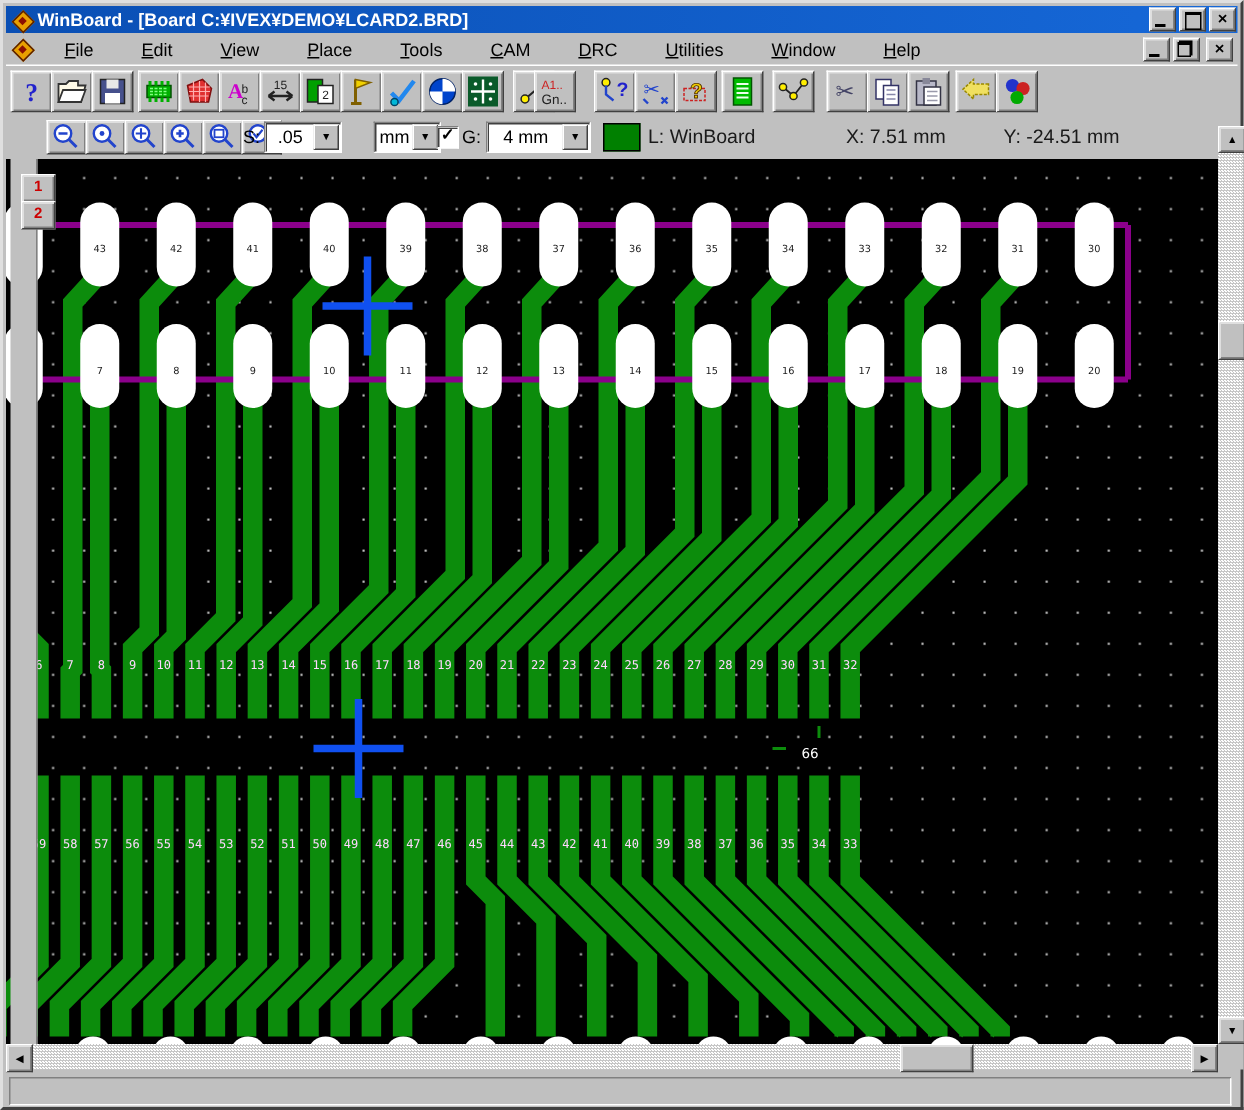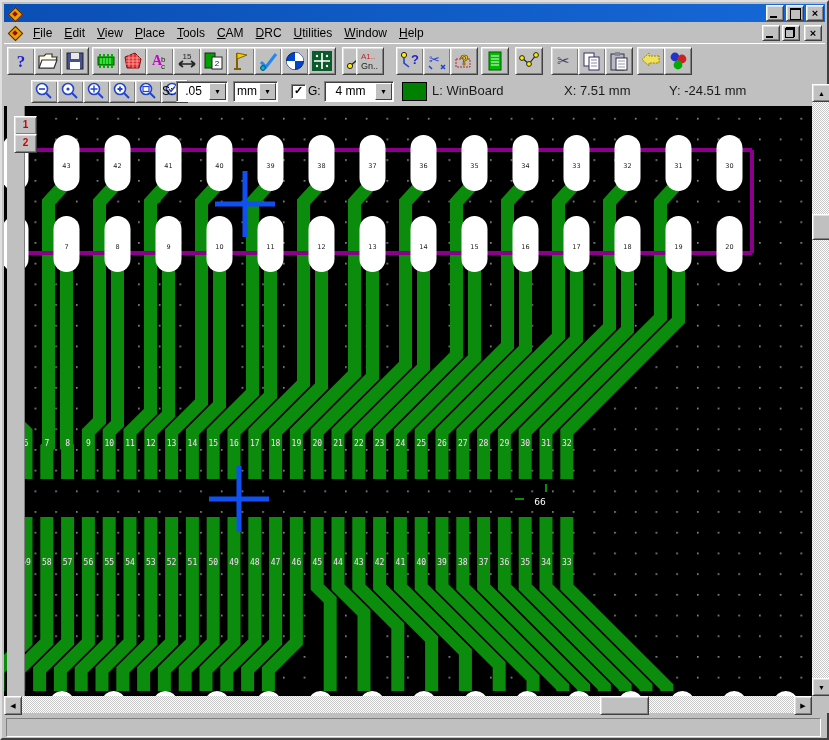--- a/index.html
+++ b/index.html
@@ -18,21 +18,21 @@
     box-shadow:inset 1px 1px #dfdfdf, inset -1px -1px #808080;position:relative;font-size:9px;
     display:flex;align-items:center;justify-content:center;color:#000;}
   .glyph-min{position:absolute;left:3px;bottom:2px;width:7px;height:2px;background:#000;}
   .glyph-max{position:absolute;left:3px;top:2px;width:9px;height:9px;border:1px solid #000;border-top-width:2px;}
   .glyph-restore{position:absolute;left:2px;top:1px;width:10px;height:11px;}
   .glyph-restore .r1{position:absolute;right:0;top:0;width:7px;height:7px;border:1px solid #000;border-top-width:2px;background:#c0c0c0;}
   .glyph-restore .r2{position:absolute;left:0;bottom:0;width:7px;height:7px;border:1px solid #000;border-top-width:2px;background:#c0c0c0;}
   .glyph-x{font-size:11px;font-weight:bold;line-height:10px;}
   .menubar{position:absolute;left:2px;top:21px;width:821px;height:19px;background:#c0c0c0;
     display:flex;align-items:center;}
-  .menu-item{font-size:12px;color:#000;margin:0 6px;cursor:default;}
+  .menu-item{font-size:12px;color:#000;margin:0 16px;cursor:default;}
   .menu-item u{text-decoration:underline;}
   .toolbar1{position:absolute;left:2px;top:41px;width:821px;height:32px;background:#c0c0c0;
     border-top:1px solid #fff;}
   .tbtn{position:absolute;top:3px;width:26px;height:26px;background:#c0c0c0;
     border:1px solid;border-color:#fff #404040 #404040 #fff;
     box-shadow:inset 1px 1px #dfdfdf, inset -1px -1px #808080;}
   .tbtn svg{position:absolute;left:1px;top:1px;}
   .toolbar2{position:absolute;left:2px;top:73px;width:821px;height:29px;background:#c0c0c0;}
   .zbtn{position:absolute;top:5px;width:25px;height:21px;background:#c0c0c0;
     border:1px solid;border-color:#fff #404040 #404040 #fff;
@@ -76,20 +76,21 @@
 </head>
 <body>
 
 <div class="win">
 
   <div class="titlebar">
     <div class="diamond">
         <div class="d1"></div>
         <div class="d2"></div>
       </div>
+    <div class="title-text">WinBoard - [Board C:¥IVEX¥DEMO¥LCARD2.BRD]</div>
   </div>
   <div class="cap-btns">
     <div class="cap">
         <div class="glyph-min"></div>
       </div>
     <div class="cap">
         <div class="glyph-max"></div>
       </div>
     <div class="cap">
         <span class="glyph-x">×</span>
@@ -278,21 +279,21 @@
           <circle cx="10" cy="8" r="5.5" fill="#fff" stroke="#2244cc" stroke-width="1.6"></circle>
           <path d="M14 12 L19 17" stroke="#2244cc" stroke-width="2"></path>
           <path d="M7 8 l2 2.5 4 -5" stroke="#2244cc" stroke-width="1.4" fill="none"></path>
         </svg><span></span></div>
 
     <span class="lbl" style="left:158px">S:</span>
     <div class="combo" style="left:172px;width:50px">
       <span class="val">.05</span>
       <span class="arrow">▼</span>
     </div>
-    <div class="combo" style="left:229px;width:43px">
+    <div class="combo" style="left:245px;width:43px">
       <span class="val">mm</span>
       <span class="arrow">▼</span>
     </div>
     <div class="checkbox" style="left:287px">✓</div>
     <span class="lbl" style="left:304px">G:</span>
     <div class="combo" style="left:320px;width:68px">
       <span class="val">4 mm</span>
       <span class="arrow">▼</span>
     </div>
     <div class="swatch" style="left: 398px; background: rgb(0, 128, 0);"></div>

